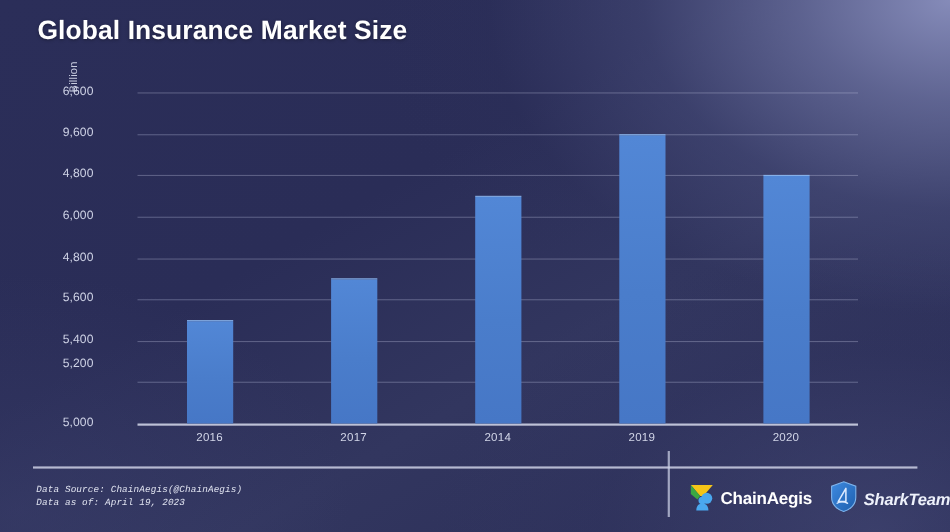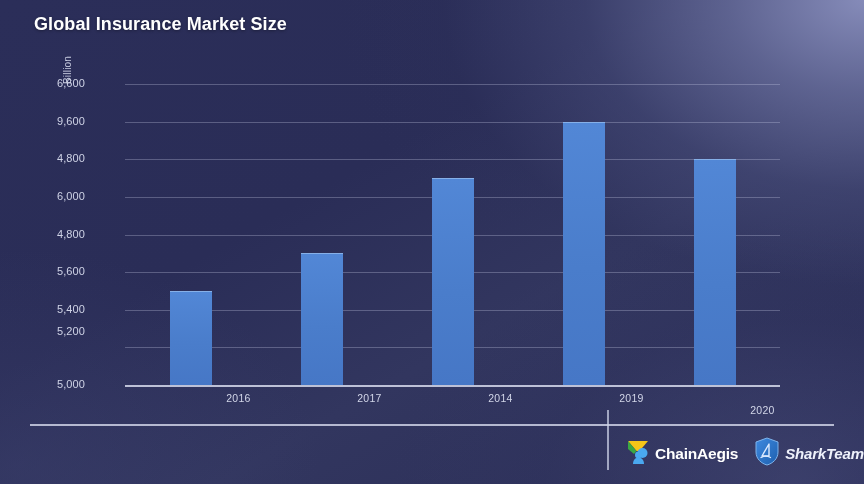--- a/index.html
+++ b/index.html
@@ -33,21 +33,21 @@
         rgba(70,75,122,0.28) 0%,
         rgba(40,43,87,0) 72%),
       linear-gradient(150deg, #2b2e59 0%, #2a2d57 38%, #32365f 62%, #2a2d57 100%);
     overflow:hidden;
   }
 
   
   #title {
     position:absolute;
     left:34px; top:14px;
-    font-size:18px;
+    font-size:24px;
     font-weight:bold;
     color:#ffffff;
     letter-spacing:0.1px;
     text-shadow:0 1px 3px rgba(0,0,0,0.35);
     white-space:nowrap;
   }
 
   
   #plot-area {
     position:absolute;
@@ -94,21 +94,21 @@
   .bar {
     position:absolute;
     background:linear-gradient(180deg,#5287d6 0%,#4a7dcb 55%,#4677c6 100%);
     border-top:1px solid #86b0e8;
   }
 
   .xtick-lbl {
     position:absolute;
     top:392px;
     width:120px;
-    text-align:right;
+    text-align:center;
     font-size:10.5px;
     color:#d2d6e8;
     letter-spacing:0.2px;
   }
 
   
   #footer-rule {
     position:absolute;
     left:30px; top:424px;
     width:804px; height:1.5px;
@@ -184,20 +184,24 @@
       <div class="gridline" style="top: 75.25px;"></div>
       <div class="gridline" style="top: 37.625px;"></div>
       <div class="gridline" style="top: 0px;"></div>
     </div>
 
   <div id="axis-baseline"></div>
 
   <div id="footer-rule"></div>
   <div id="footer-divider"></div>
 
+  <div id="source-block">
+    <div>Data Source: ChainAegis(@ChainAegis)</div>
+    <div>Data as of: April 19, 2023</div>
+  </div>
 
   <div id="logo-row">
 
     <div class="logo">
       <span>
         <svg width="24" height="28" viewBox="0 0 24 28">
           <path d="M2 3 H22 L13.5 13 H10.5 Z" fill="#f5c518"></path>
           <path d="M2 3 L10.5 13 L8 16 L2 11 Z" fill="#3aa843"></path>
           <path d="M22 3 L13.5 13 L16 16 L22 11 Z" fill="#3aa843" opacity="0.0"></path>
           <circle cx="16.5" cy="15" r="5" fill="#4aa8ef"></circle>
@@ -229,14 +233,14 @@
 
 <div class="bar" title="2016: 5,500" style="left: 169.5px; top: 290.938px; width: 42px; height: 94.0625px;"></div>
     <div class="xtick-lbl" style="left: 130.5px;">2016</div>
     <div class="bar" title="2017: 5,700" style="left: 300.5px; top: 253.312px; width: 42px; height: 131.688px;"></div>
     <div class="xtick-lbl" style="left: 261.5px;">2017</div>
     <div class="bar" title="2018: 6,100" style="left: 431.5px; top: 178.062px; width: 42px; height: 206.938px;"></div>
     <div class="xtick-lbl" style="left: 392.5px;">2014</div>
     <div class="bar" title="2019: 6,400" style="left: 562.5px; top: 121.625px; width: 42px; height: 263.375px;"></div>
     <div class="xtick-lbl" style="left: 523.5px;">2019</div>
     <div class="bar" title="2020: 6,200" style="left: 693.5px; top: 159.25px; width: 42px; height: 225.75px;"></div>
-    <div class="xtick-lbl" style="left: 654.5px; margin-top: 12px;">2020</div>
+    <div class="xtick-lbl" style="left: 654.5px;">2020</div>
   </div>
 
 </body></html>

